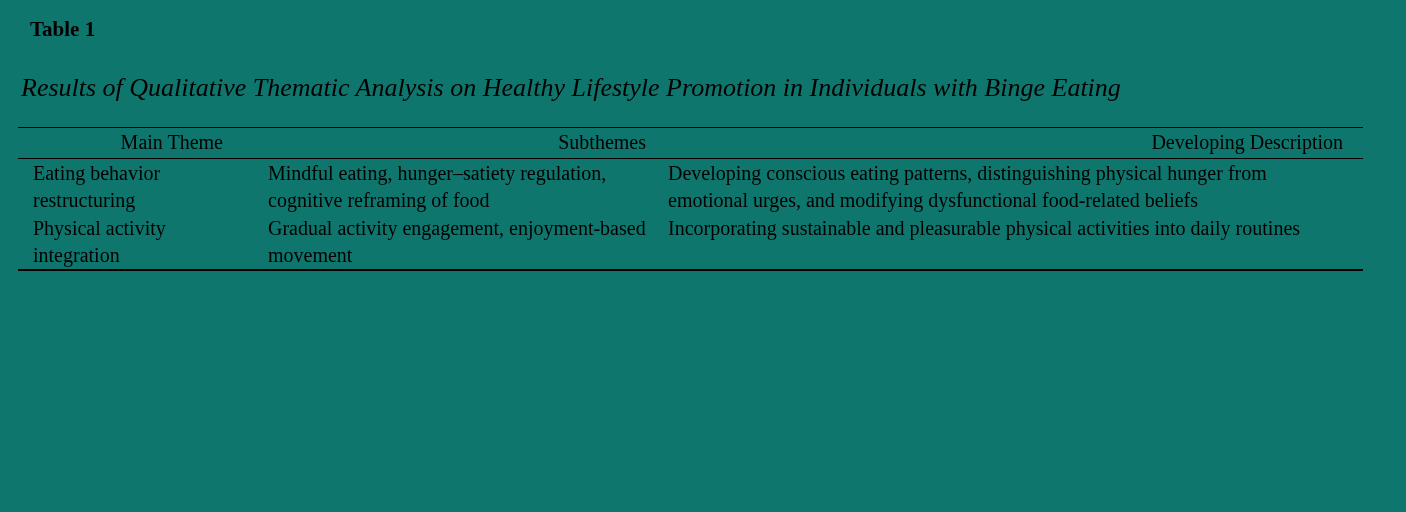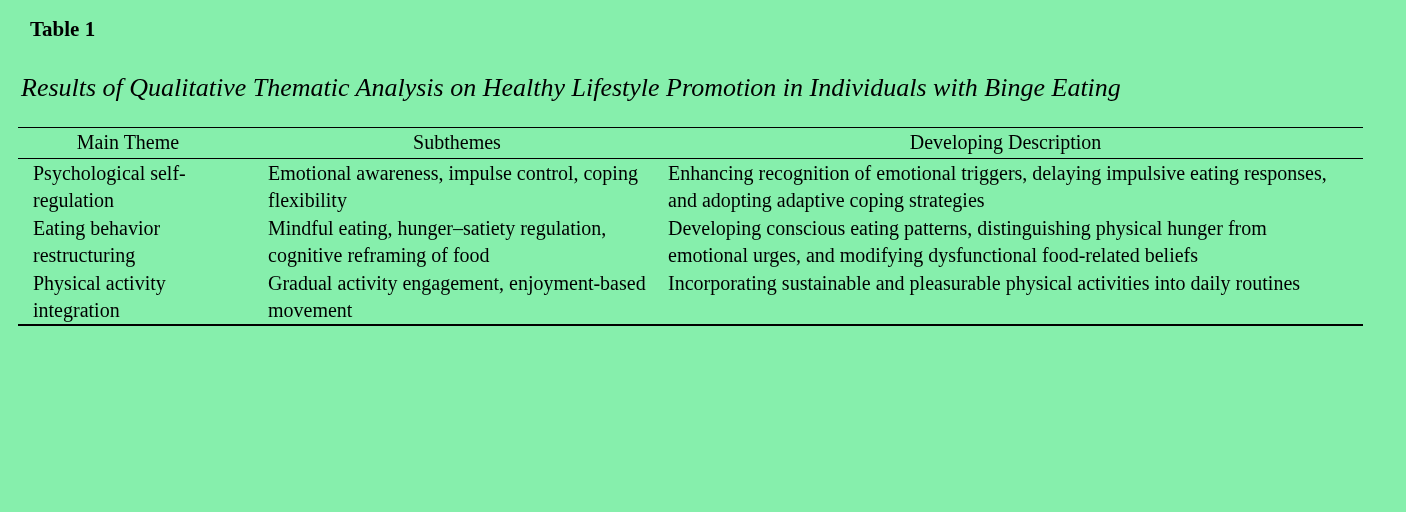--- a/index.html
+++ b/index.html
@@ -6,21 +6,21 @@
   body {
     width: 1406px; height: 512px;
     background: #ffffff;
     font-family: "Liberation Serif", "DejaVu Serif", serif;
     color: #000000;
   }
   .page {
     position: relative;
     width: 1406px; height: 512px;
     overflow: hidden;
-    background: #86efac;
+    background: #0f766e;
   }
   .table-label {
     position: absolute;
     left: 30px; top: 17px;
     font-size: 21px;
     font-weight: 700;
     margin: 0;
   }
   .caption {
     position: absolute;
@@ -36,21 +36,21 @@
     width: 1345px;
     border-collapse: collapse;
     table-layout: fixed;
     font-size: 20px;
     line-height: 27px;
     border-top: 1.5px solid #000;
     border-bottom: 2px solid #000;
   }
   table.apa-table th {
     font-weight: 400;
-    text-align: center;
+    text-align: right;
     border-bottom: 1.5px solid #000;
     height: 29px;
     vertical-align: middle;
     padding: 0 0 1px 0;
   }
   table.apa-table td {
     vertical-align: top;
     padding: 1px 0 0 0;
   }
   .c1 { padding-left: 15px !important; padding-right: 45px !important; }
@@ -74,25 +74,20 @@
     </colgroup>
     <thead>
       <tr>
         <th class="c1">Main Theme</th>
         <th class="c2">Subthemes</th>
         <th class="c3">Developing Description</th>
       </tr>
     </thead>
     <tbody>
       <tr>
-        <td class="c1">Psychological self-regulation</td>
-        <td class="c2">Emotional awareness, impulse control, coping flexibility</td>
-        <td class="c3">Enhancing recognition of emotional triggers, delaying impulsive eating responses, and adopting adaptive coping strategies</td>
-      </tr>
-      <tr>
         <td class="c1">Eating behavior restructuring</td>
         <td class="c2">Mindful eating, hunger–satiety regulation, cognitive reframing of food</td>
         <td class="c3">Developing conscious eating patterns, distinguishing physical hunger from emotional urges, and modifying dysfunctional food-related beliefs</td>
       </tr>
       <tr>
         <td class="c1">Physical activity integration</td>
         <td class="c2">Gradual activity engagement, enjoyment-based movement</td>
         <td class="c3">Incorporating sustainable and pleasurable physical activities into daily routines</td>
       </tr>
     </tbody>

